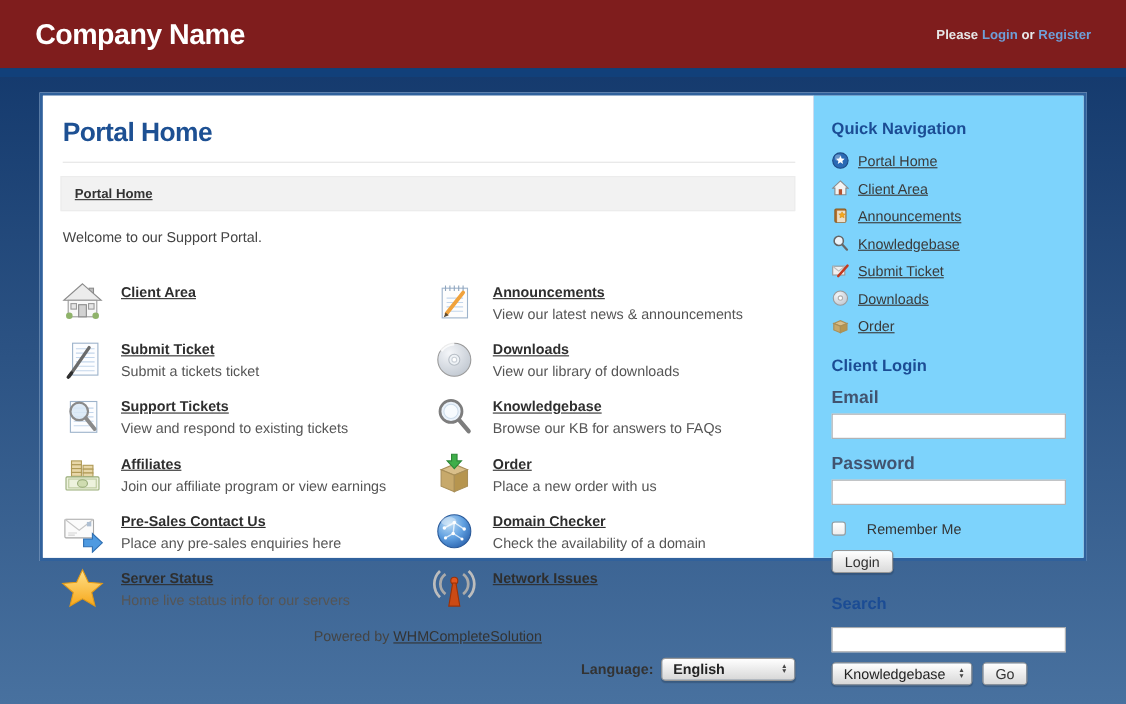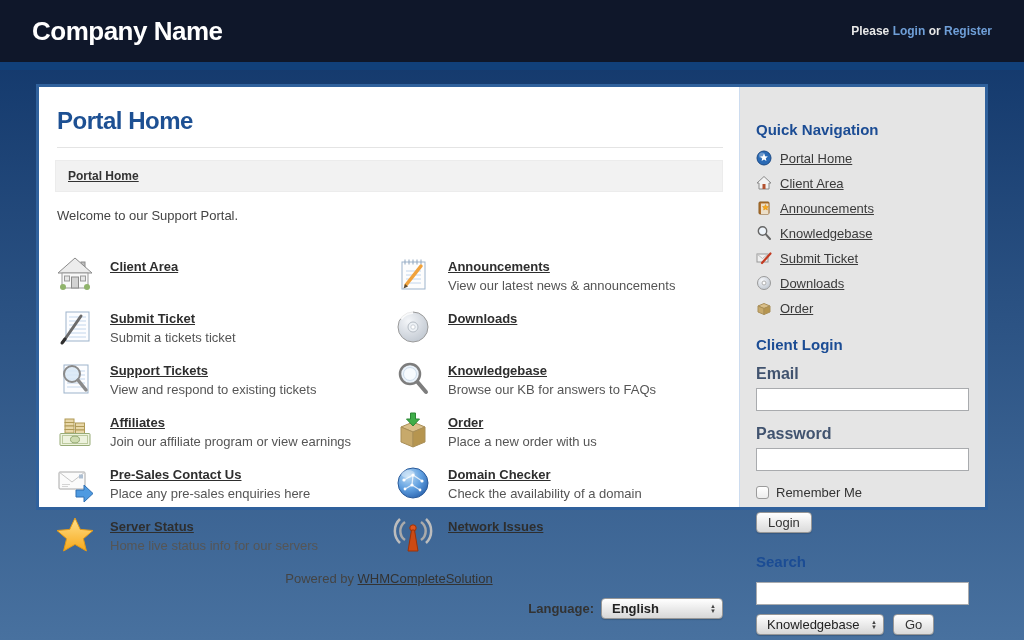--- a/index.html
+++ b/index.html
@@ -5,40 +5,40 @@
   * { margin:0; padding:0; box-sizing:border-box; }
   html,body { width:1024px; height:640px; overflow:hidden; }
   body {
     font-family:"Liberation Sans", sans-serif;
     background:linear-gradient(#0f3468 0%, #48719f 100%);
   }
   a { cursor:pointer; }
 
   
   .top-header {
-    height:62px; background:#0f172a;
+    height:62px; background:#7f1d1d;
     display:flex; align-items:center; justify-content:space-between;
     padding:0 32px;
   }
   .company-name { color:#fff; font-size:26px; font-weight:bold; letter-spacing:-0.5px; }
   .login-prompt { font-size:12px; font-weight:bold; color:#e8e8e8; }
   .login-prompt a { color:#6f9fd8; text-decoration:none; }
   .header-band { height:8px; background:#11407a; }
 
   
   .wrapper {
     width:952px; height:426px; margin:14px auto 0;
     display:flex; border:3px solid #30619c;
     background:#fff;
   }
   .main {
     width:700px; background:#fff; padding:12px 16px; position:relative;
   }
   .sidebar {
-    flex:1; background:#e5e5e5; padding:24px 16px; border-left:1px solid #cddcef;
+    flex:1; background:#7dd3fc; padding:12px 16px; border-left:1px solid #cddcef;
   }
 
   
   .page-title {
     color:#1d5093; font-size:24px; font-weight:bold; letter-spacing:-0.5px;
     margin:8px 0 12px 2px; padding-bottom:12px; border-bottom:1px solid #e4e4e4;
   }
   .breadcrumb {
     background:#f2f2f2; border:1px solid #ececec; padding:8px 12px;
     font-size:12px; margin-bottom:16px;
@@ -87,21 +87,21 @@
 
   
   .side-title { color:#1b4c94; font-size:15px; font-weight:bold; margin:10px 0 12px; }
   .side-title.gap-top { margin-top:20px; }
   .nav-item { display:flex; align-items:center; margin-bottom:9px; }
   .nav-icon { width:16px; height:16px; flex:0 0 16px; margin-right:8px; }
   .nav-icon svg { width:16px; height:16px; display:block; }
   .nav-item a { font-size:13px; color:#3a3a3a; text-decoration:underline; }
 
   .field-label { font-size:16px; font-weight:bold; color:#41536f; margin:9px 0 5px; }
-  .remember { display:flex; align-items:center; gap:7px; font-size:13px; color:#333; margin:14px 0 12px; }
+  .remember { display:flex; align-items:center; gap:19px; font-size:13px; color:#333; margin:14px 0 12px; }
   .checkbox {
     width:13px; height:13px; border:1px solid #9b9b9b; border-radius:3px;
     background:linear-gradient(#ffffff,#ededed); display:inline-block; cursor:pointer;
   }
   .search-row { display:flex; align-items:center; gap:9px; margin-top:9px; }
 </style>
 </head>
 <body>
 
 <svg width="0" height="0" style="position:absolute" aria-hidden="true">
@@ -269,20 +269,21 @@
           <span class="item-icon">
             <svg viewBox="0 0 40 40">
                 <circle cx="20" cy="20" r="15" fill="url(#cdGrad)" stroke="#9a9a9a"></circle>
                 <path d="M8 12 A14.5 14.5 0 0 1 20 5.5" stroke="rgba(255,255,255,0.8)" stroke-width="3" fill="none"></path>
                 <circle cx="20" cy="20" r="5" fill="#eef2f6" stroke="#b5bcc4"></circle>
                 <circle cx="20" cy="20" r="2.2" fill="#fff" stroke="#c9cfd6"></circle>
               </svg>
           </span>
           <div class="item-text">
             <a class="item-title">Downloads</a>
+            <div class="item-desc">View our library of downloads</div>
           </div>
         </div>
 
         <div class="portal-item">
           <span class="item-icon">
             <svg viewBox="0 0 40 40">
                 <circle cx="17" cy="15" r="10" fill="#eaf2fa" stroke="#7d7d7d" stroke-width="2.5"></circle>
                 <circle cx="17" cy="15" r="6.5" fill="#f7fbfe" stroke="#cddcea"></circle>
                 <line x1="24.5" y1="23" x2="33" y2="33" stroke="#7d7d7d" stroke-width="4" stroke-linecap="round"></line>
               </svg>

